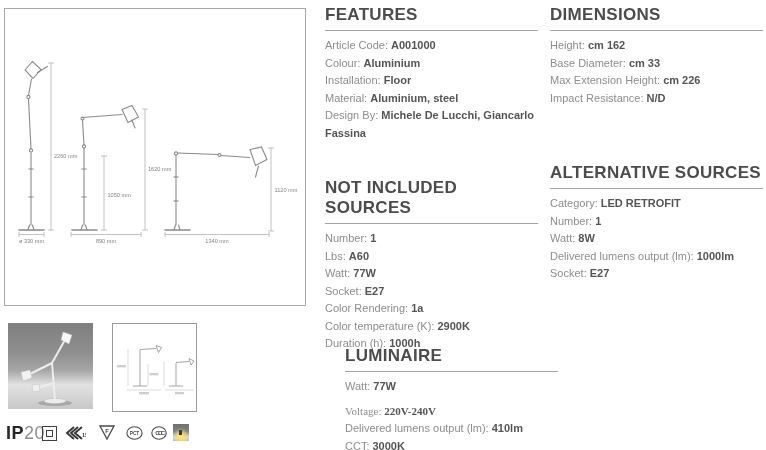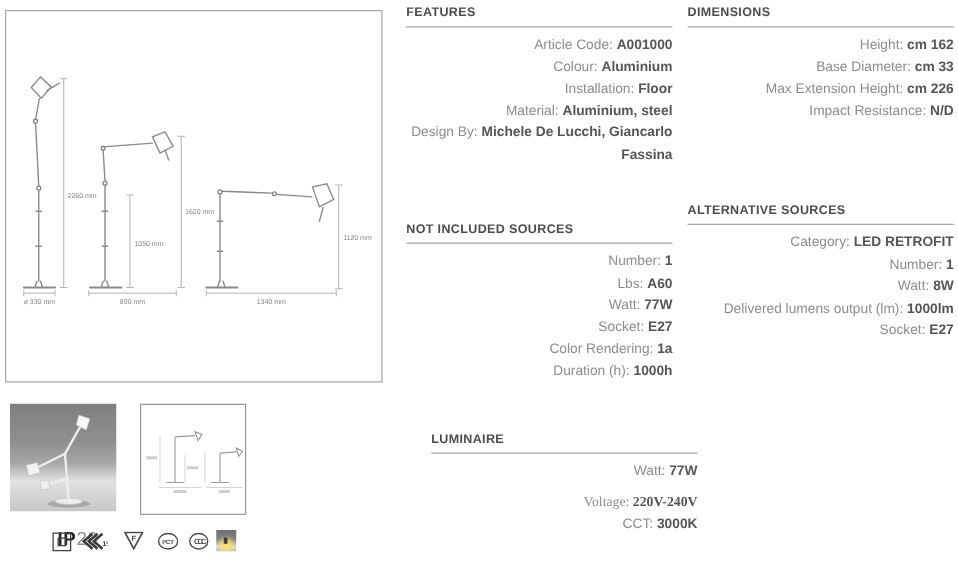--- a/index.html
+++ b/index.html
@@ -13,37 +13,37 @@
   
   .photo-box{position:absolute;left:8px;top:323px;width:85px;height:86px;
              background:linear-gradient(180deg,#7f7f7f 0%,#8f8f8f 35%,#a6a6a6 55%,#e2e2e2 72%,#c7c7c7 100%);}
 
   
   .mini-box{position:absolute;left:112px;top:323px;width:83px;height:87px;
             border:1px solid #9b9b9b;background:#fff;}
 
   
   .certs{position:absolute;left:0;top:422px;width:320px;height:24px;}
-  .ip{position:absolute;left:6px;top:1px;font-size:15px;color:#2f2f2f;letter-spacing:.5px;margin-left:40px;}
+  .ip{position:absolute;left:6px;top:1px;font-size:18px;color:#2f2f2f;letter-spacing:.5px;}
   .ip b{font-weight:700;color:#262626;}
   .ip span{font-weight:400;color:#8f8f8f;}
   .cert{position:absolute;top:2px;}
   .class2-outer{width:13px;height:13px;border:1.6px solid #3f3f3f;display:flex;align-items:center;justify-content:center;}
   .class2-inner{width:5px;height:5px;border:1.4px solid #3f3f3f;}
   .glow-icon{width:16px;height:17px;position:relative;overflow:hidden;
      background:
        radial-gradient(circle at 50% 72%, rgba(255,228,100,.95) 0%, rgba(255,228,100,.75) 22%, rgba(255,228,100,0) 55%),
        linear-gradient(180deg,#6f6f6f 0%,#848484 45%,#d9d9d9 78%,#bdbdbd 100%);}
   .glow-lamp{position:absolute;left:6px;top:6px;width:3px;height:5px;background:#3c3c3c;}
 
   
   .col{position:absolute;width:213px;font-size:11px;}
-  .col h2{font-size:10px;font-weight:700;color:#4c4c4c;margin:0 0 6px 0;
+  .col h2{font-size:17px;font-weight:700;color:#4c4c4c;margin:0 0 6px 0;
           padding-bottom:5px;border-bottom:1px solid #a5a5a5;letter-spacing:.3px;}
-  .spec-row{line-height:17.5px;color:#8d8d8d;text-align:right;}
+  .spec-row{line-height:17.5px;color:#8d8d8d;}
   .spec-row b{color:#555555;font-weight:700;}
   .mt7{margin-top:7px;font-family:Liberation Serif, serif;}
 
   svg{display:block;}
   .dim-txt{font-family:"Liberation Sans",sans-serif;font-size:5.6px;fill:#848484;}
 </style>
 </head>
 <body>
 
 <div class="draw-box">
@@ -233,30 +233,32 @@
   <div class="spec-row"><span>Impact Resistance: </span><b>N/D</b></div>
 </section>
 
 <section class="col" style="left:325px;top:163px;margin-top:15px;">
   <h2>NOT INCLUDED SOURCES</h2>
   <div class="spec-row"><span>Number: </span><b>1</b></div>
   <div class="spec-row"><span>Lbs: </span><b>A60</b></div>
   <div class="spec-row"><span>Watt: </span><b>77W</b></div>
   <div class="spec-row"><span>Socket: </span><b>E27</b></div>
   <div class="spec-row"><span>Color Rendering: </span><b>1a</b></div>
+  <div class="spec-row"><span>Color temperature (K): </span><b>2900K</b></div>
   <div class="spec-row"><span>Duration (h): </span><b>1000h</b></div>
 </section>
 
 <section class="col" style="left:550px;top:163px;">
   <h2>ALTERNATIVE SOURCES</h2>
   <div class="spec-row"><span>Category: </span><b>LED RETROFIT</b></div>
   <div class="spec-row"><span>Number: </span><b>1</b></div>
   <div class="spec-row"><span>Watt: </span><b>8W</b></div>
   <div class="spec-row"><span>Delivered lumens output (lm): </span><b>1000lm</b></div>
   <div class="spec-row"><span>Socket: </span><b>E27</b></div>
 </section>
 
 <section class="col" style="left:325px;top:346px;margin-left:20px;">
   <h2>LUMINAIRE</h2>
   <div class="spec-row"><span>Watt: </span><b>77W</b></div>
   <div class="spec-row mt7"><span>Voltage: </span><b>220V-240V</b></div>
+  <div class="spec-row"><span>Delivered lumens output (lm): </span><b>410lm</b></div>
   <div class="spec-row"><span>CCT: </span><b>3000K</b></div>
 </section>
 
 </body></html>

